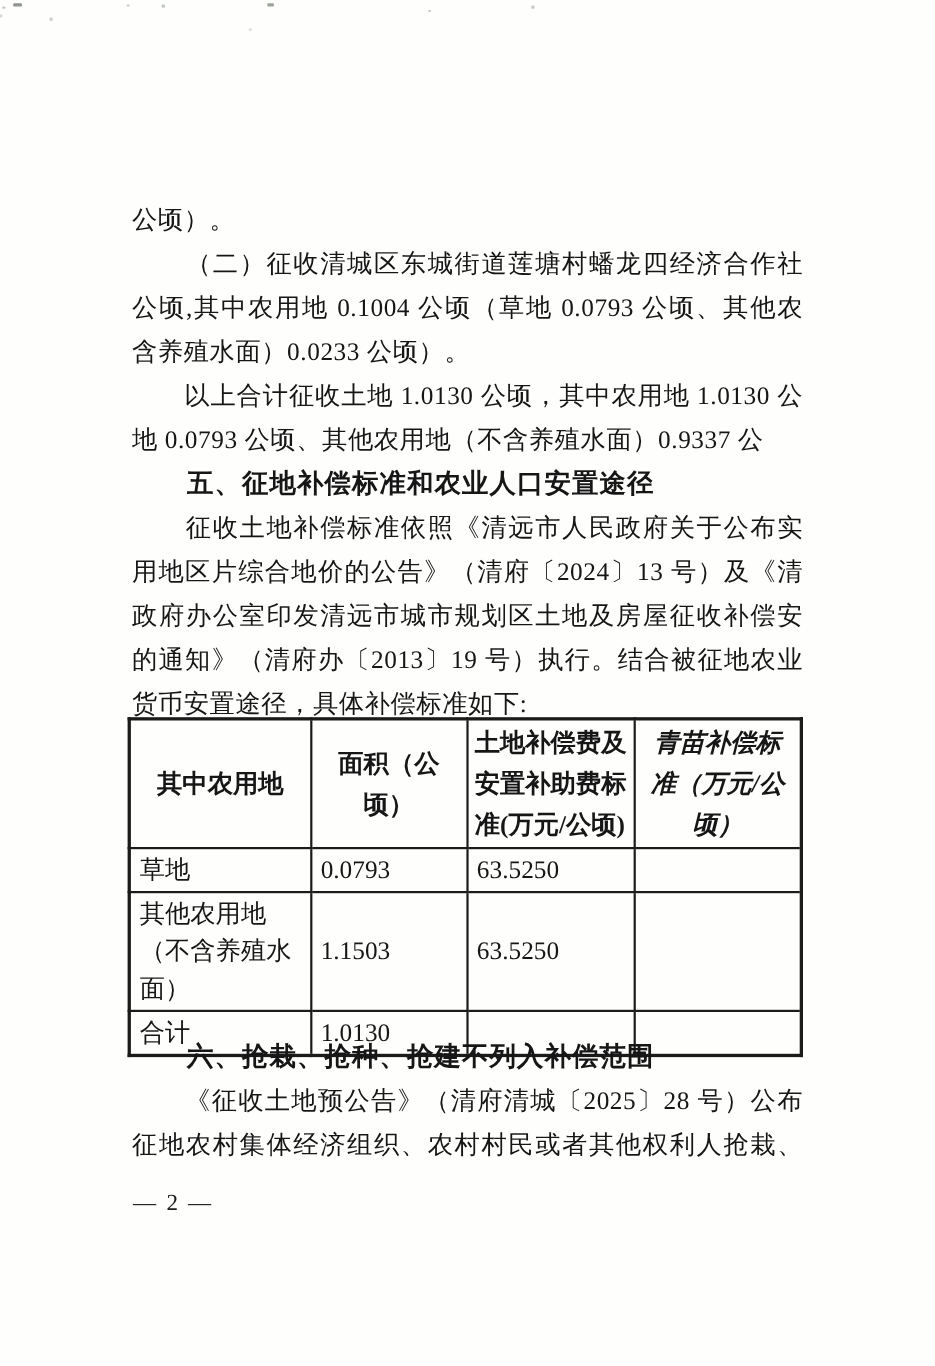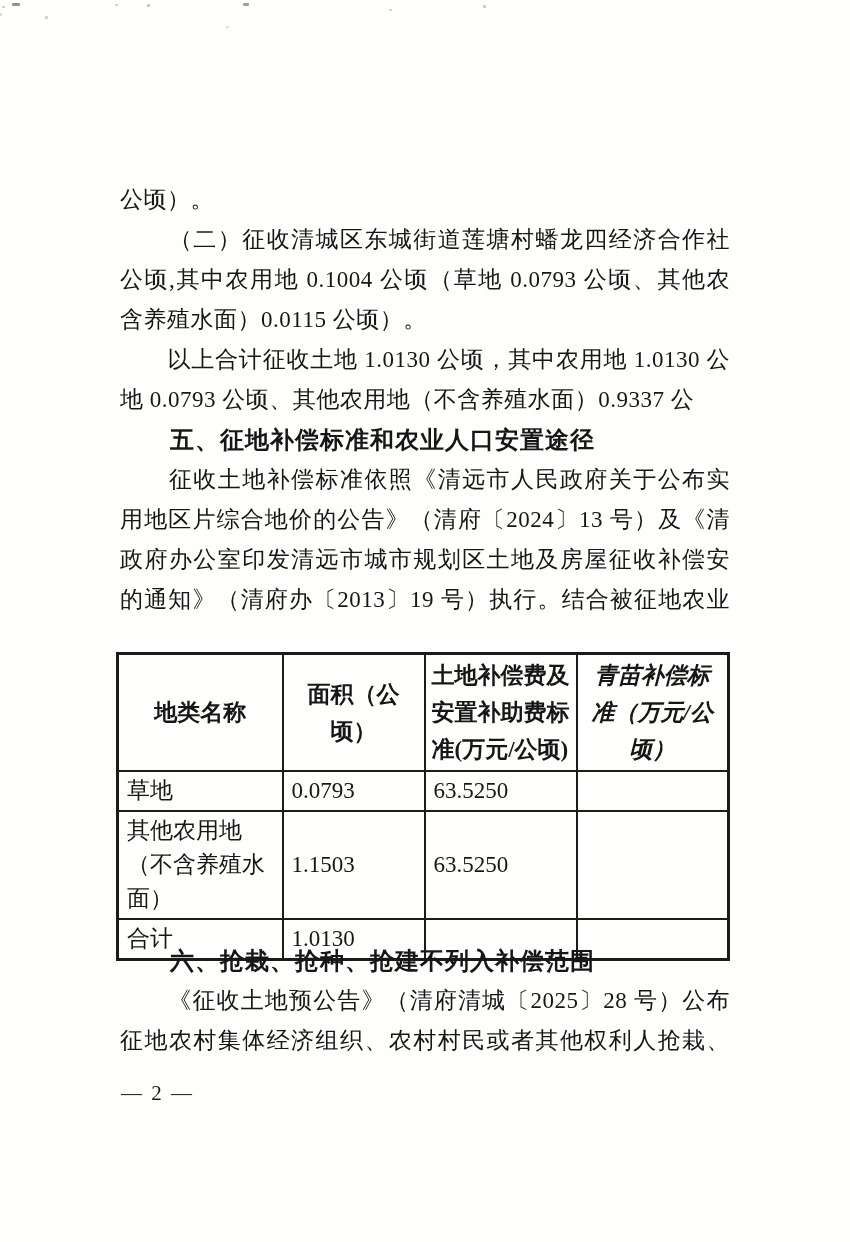--- a/index.html
+++ b/index.html
@@ -111,40 +111,41 @@
     <span class="speck" style="left:483px;top:5px;width:3px;height:3px;background:#c5cbc5;"></span>
     <span class="speck" style="left:45px;top:16px;width:3px;height:3px;background:#ced2ce;"></span>
     <span class="speck" style="left:0px;top:13px;width:2px;height:3px;background:#d4d7d4;"></span>
     <span class="speck" style="left:226px;top:26px;width:3px;height:2px;background:#d8dbd8;"></span>
   </div>
 
   <div class="textblock tb-a">
     <div class="ln">公顷）。</div>
     <div class="ln fill">　　（二）征收清城区东城街道莲塘村蟠龙四经济合作社 0.1004</div>
     <div class="ln fill">公顷,其中农用地 0.1004 公顷（草地 0.0793 公顷、其他农用地（不</div>
-    <div class="ln">含养殖水面）0.0115 公顷）。</div>
+    <div class="ln">含养殖水面）0.0233 公顷）。</div>
     <div class="ln fill">　　以上合计征收土地 1.0130 公顷，其中农用地 1.0130 公顷（草</div>
     <div class="ln">地 0.0793 公顷、其他农用地（不含养殖水面）0.9337 公顷）。</div>
     <div class="ln heading">　　五、征地补偿标准和农业人口安置途径</div>
     <div class="ln fill">　　征收土地补偿标准依照《清远市人民政府关于公布实施征收农</div>
     <div class="ln fill">用地区片综合地价的公告》（清府〔2024〕13 号）及《清远市人民</div>
     <div class="ln fill">政府办公室印发清远市城市规划区土地及房屋征收补偿安置办法</div>
     <div class="ln fill">的通知》（清府办〔2013〕19 号）执行。结合被征地农业人员采取</div>
+    <div class="ln">货币安置途径，具体补偿标准如下:</div>
   </div>
 
   <table class="comp-table">
     <colgroup>
       <col style="width:165px">
       <col style="width:142px">
       <col style="width:152px">
       <col style="width:152px">
     </colgroup>
     <tbody>
       <tr class="r-hdr">
-        <th class="vm">地类名称</th>
+        <th class="vm">其中农用地</th>
         <th class="vm">面积（公顷）</th>
         <th class="just">土地补偿费及安置补助费标准(万元/公顷)</th>
         <th class="vt">青苗补偿标准（万元/公顷）</th>
       </tr>
       <tr class="r-one">
         <td>草地</td>
         <td>0.0793</td>
         <td>63.5250</td>
         <td></td>
       </tr>

